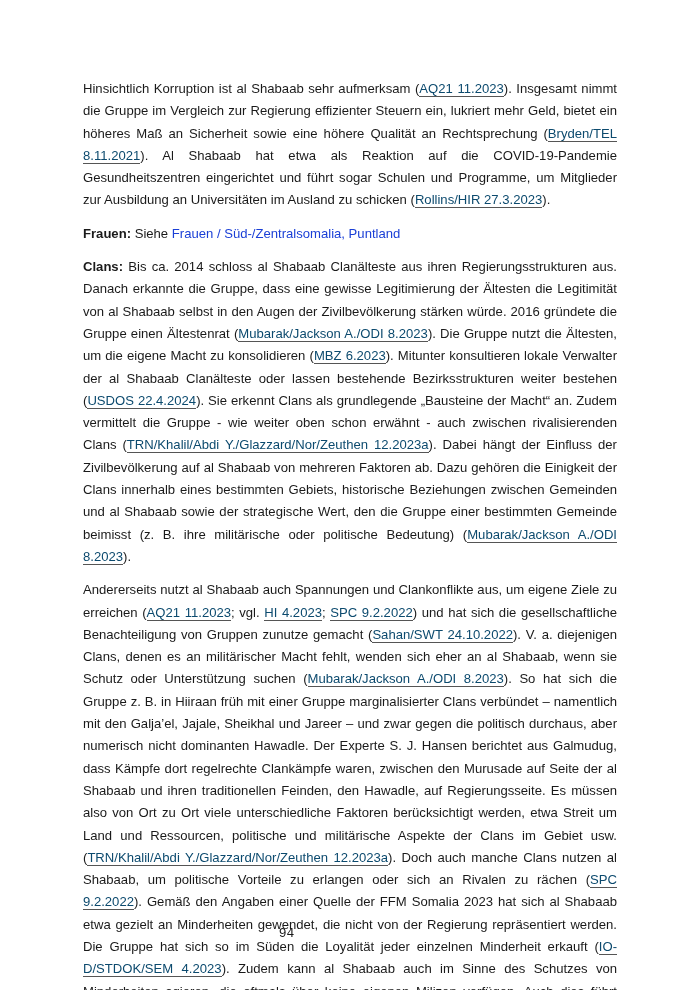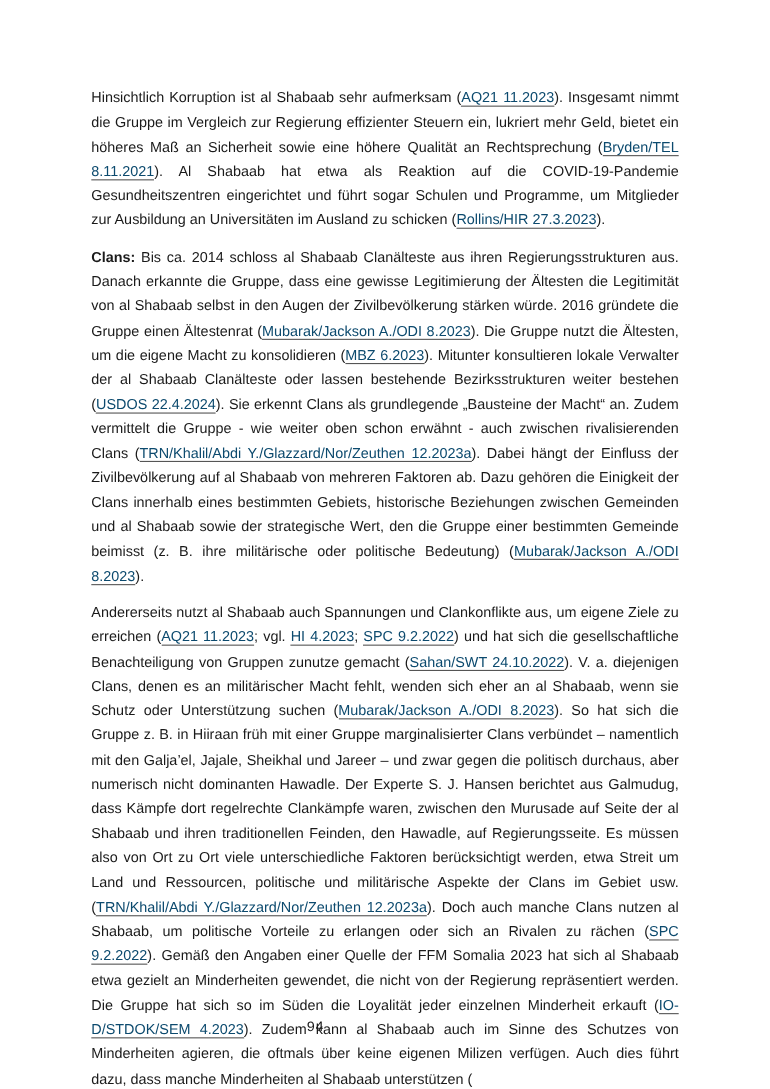--- a/index.html
+++ b/index.html
@@ -12,19 +12,20 @@
   b { font-weight: bold; }
   .pagenum { position: absolute; left: 0; width: 573px; top: 926px; text-align: center;
              font-family: Liberation Mono, monospace; font-size: 13px; color: #1a1a1a; }
 </style>
 </head>
 <body>
 
 <div class="page">
   <p><span>Hinsichtlich Korruption ist al Shabaab sehr aufmerksam (</span><a class="cite">AQ21 11.2023</a><span>). Insgesamt nimmt die Gruppe im Vergleich zur Regierung effizienter Steuern ein, lukriert mehr Geld, bietet ein höheres Maß an Sicherheit sowie eine höhere Qualität an Rechtsprechung (</span><a class="cite">Bryden/TEL 8.11.2021</a><span>). Al Shabaab hat etwa als Reaktion auf die COVID-19-Pandemie Gesundheitszentren eingerichtet und führt sogar Schulen und Programme, um Mitglieder zur Ausbildung an Universitäten im Ausland zu schicken (</span><a class="cite">Rollins/HIR 27.3.2023</a><span>).</span></p>
 
+  <p><b>Frauen:</b><span> Siehe </span> <a class="link">Frauen / Süd-/Zentralsomalia, Puntland</a></p>
 
   <p><b>Clans:</b><span> Bis ca. 2014 schloss al Shabaab Clanälteste aus ihren Regierungsstrukturen aus. Danach erkannte die Gruppe, dass eine gewisse Legitimierung der Ältesten die Legitimität von al Shabaab selbst in den Augen der Zivilbevölkerung stärken würde. 2016 gründete die Gruppe einen Ältestenrat (</span><a class="cite">Mubarak/Jackson A./ODI 8.2023</a><span>). Die Gruppe nutzt die Ältesten, um die eigene Macht zu konsolidieren (</span><a class="cite">MBZ 6.2023</a><span>). Mitunter konsultieren lokale Verwalter der al Shabaab Clanälteste oder lassen bestehende Bezirksstrukturen weiter bestehen (</span><a class="cite">USDOS 22.4.2024</a><span>). Sie erkennt Clans als grundlegende „Bausteine der Macht“ an. Zudem vermittelt die Gruppe - wie weiter oben schon erwähnt - auch zwischen rivalisierenden Clans (</span><a class="cite">TRN/Khalil/Abdi Y./Glazzard/Nor/Zeuthen 12.2023a</a><span>). Dabei hängt der Einfluss der Zivilbevölkerung auf al Shabaab von mehreren Faktoren ab. Dazu gehören die Einigkeit der Clans innerhalb eines bestimmten Gebiets, historische Beziehungen zwischen Gemeinden und al Shabaab sowie der strategische Wert, den die Gruppe einer bestimmten Gemeinde beimisst (z. B. ihre militärische oder politische Bedeutung) (</span><a class="cite">Mubarak/Jackson A./ODI 8.2023</a><span>).</span></p>
 
   <p><span>Andererseits nutzt al Shabaab auch Spannungen und Clankonflikte aus, um eigene Ziele zu erreichen (</span><a class="cite">AQ21 11.2023</a><span>; vgl. </span><a class="cite">HI 4.2023</a><span>; </span><a class="cite">SPC 9.2.2022</a><span>) und hat sich die gesellschaftliche Benachteiligung von Gruppen zunutze gemacht (</span><a class="cite">Sahan/SWT 24.10.2022</a><span>). V. a. diejenigen Clans, denen es an militärischer Macht fehlt, wenden sich eher an al Shabaab, wenn sie Schutz oder Unterstützung suchen (</span><a class="cite">Mubarak/Jackson A./ODI 8.2023</a><span>). So hat sich die Gruppe z. B. in Hiiraan früh mit einer Gruppe marginalisierter Clans verbündet – namentlich mit den Galja’el, Jajale, Sheikhal und Jareer – und zwar gegen die politisch durchaus, aber numerisch nicht dominanten Hawadle. Der Experte S. J. Hansen berichtet aus Galmudug, dass Kämpfe dort regelrechte Clankämpfe waren, zwischen den Murusade auf Seite der al Shabaab und ihren traditionellen Feinden, den Hawadle, auf Regierungsseite. Es müssen also von Ort zu Ort viele unterschiedliche Faktoren berücksichtigt werden, etwa Streit um Land und Ressourcen, politische und militärische Aspekte der Clans im Gebiet usw. (</span><a class="cite">TRN/Khalil/Abdi Y./Glazzard/Nor/Zeuthen 12.2023a</a><span>). Doch auch manche Clans nutzen al Shabaab, um politische Vorteile zu erlangen oder sich an Rivalen zu rächen (</span><a class="cite">SPC 9.2.2022</a><span>). Gemäß den Angaben einer Quelle der FFM Somalia 2023 hat sich al Shabaab etwa gezielt an Minderheiten gewendet, die nicht von der Regierung repräsentiert werden. Die Gruppe hat sich so im Süden die Loyalität jeder einzelnen Minderheit erkauft (</span><a class="cite">IO-D/STDOK/SEM 4.2023</a><span>). Zudem kann al Shabaab auch im Sinne des Schutzes von Minderheiten agieren, die oftmals über keine eigenen Milizen verfügen. Auch dies führt dazu, dass manche Minderheiten al Shabaab unterstützen (</span></p>
 </div>
 
 <div class="pagenum">94</div>
 
 </body></html>

